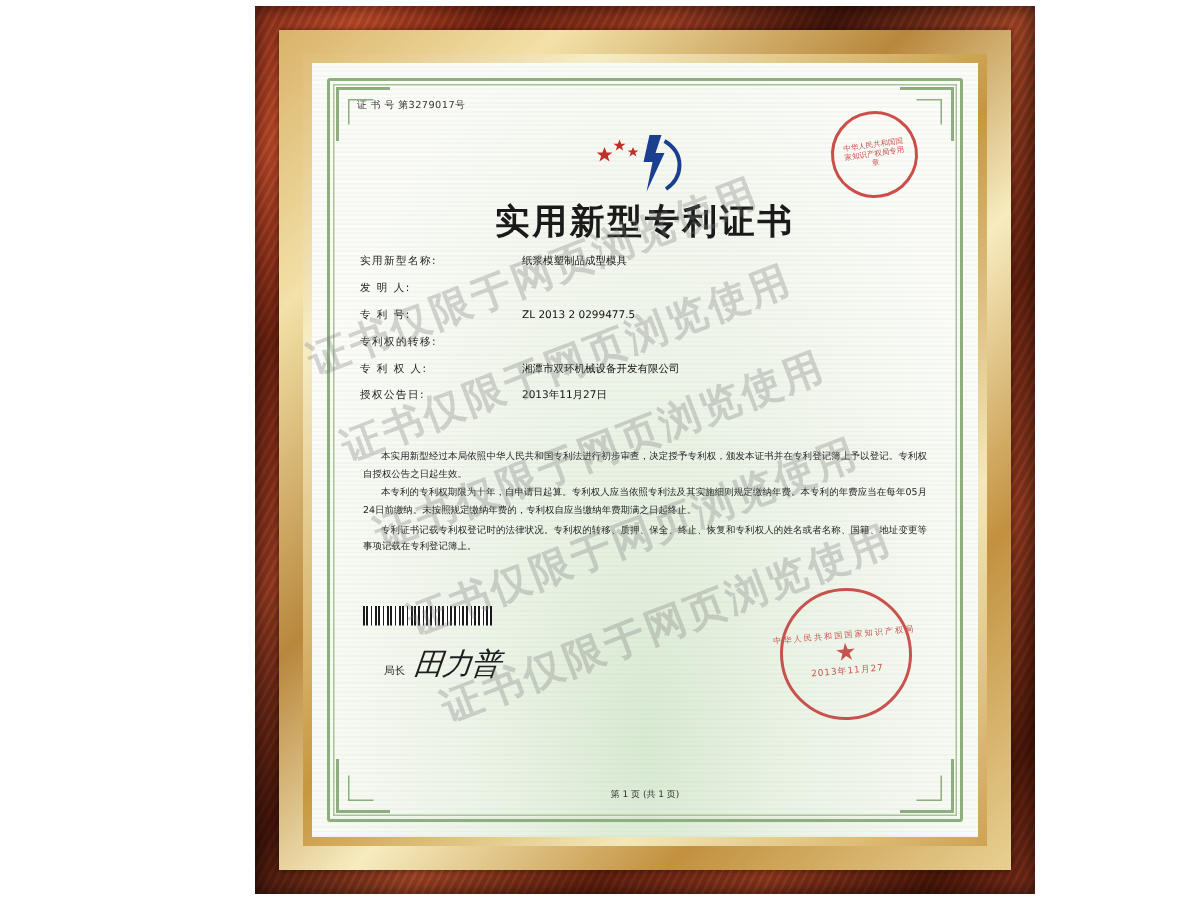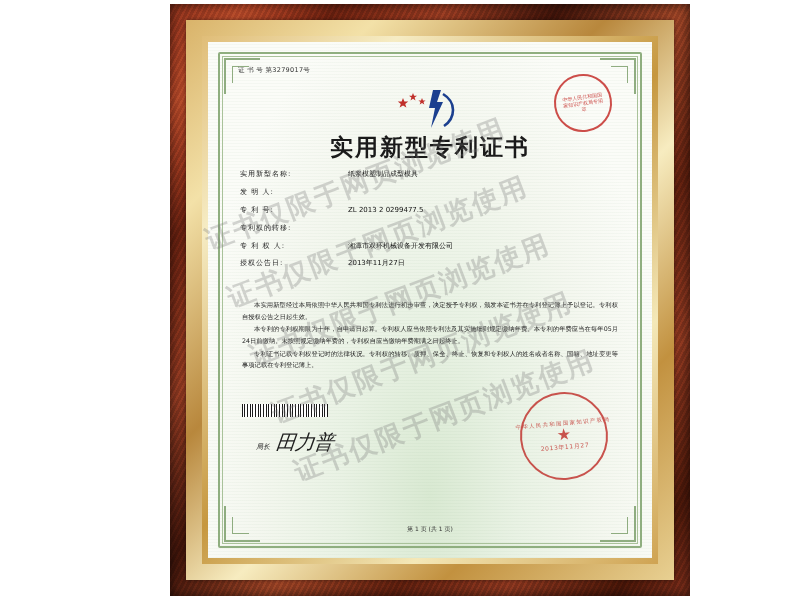--- a/index.html
+++ b/index.html
@@ -194,21 +194,21 @@
     width:86px;height:13px;
     background:repeating-linear-gradient(90deg,#1a1a1a 0 1px,#ffffff 1px 2px,#1a1a1a 2px 3px,#ffffff 3px 5px,#1a1a1a 5px 6px,#ffffff 6px 8px);
   }
 
   .sign-row{
     position:absolute;
     left:22px; top:366px;
     display:flex;align-items:flex-end;
     font-size:7px;
   }
-  .sign-label{margin-right:6px;color:#222;font-style:italic;}
+  .sign-label{margin-right:6px;color:#222;}
   .signature{
     font-family:"DejaVu Serif", serif;
     font-size:20px;
     color:#1d1d1d;
     font-style:italic;
     letter-spacing:-1px;
     transform:skewX(-6deg);
     line-height:1;
   }
 

